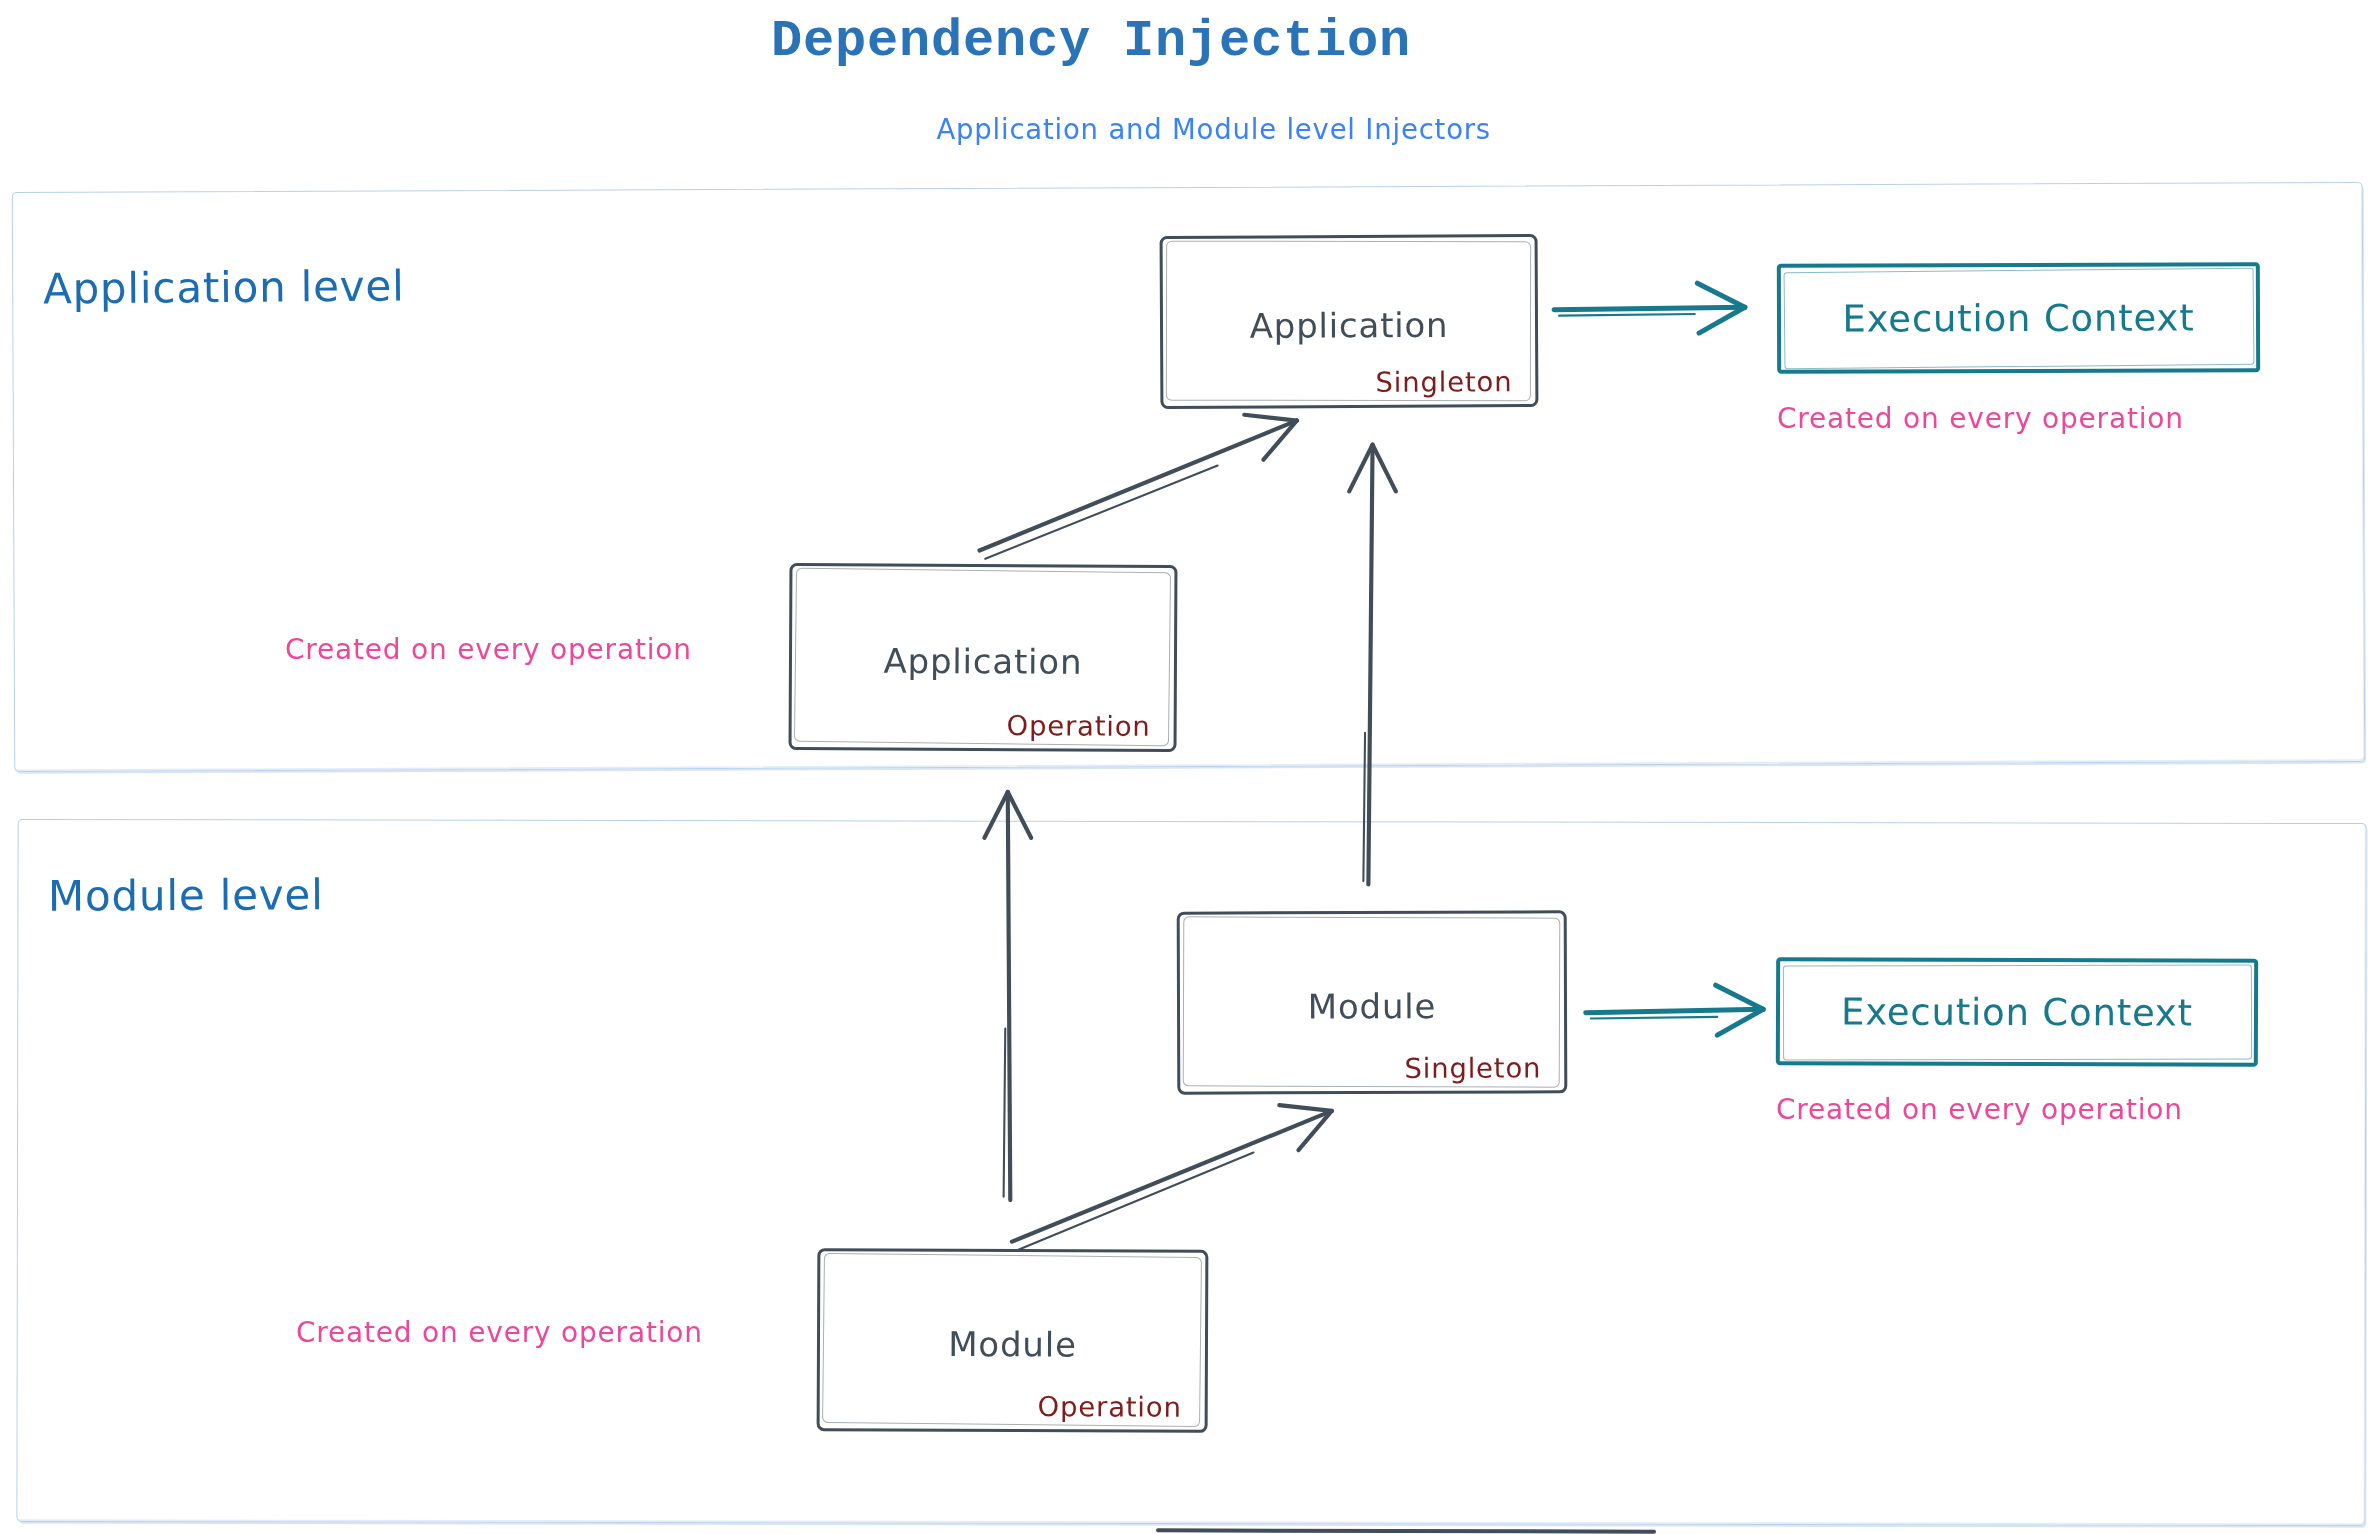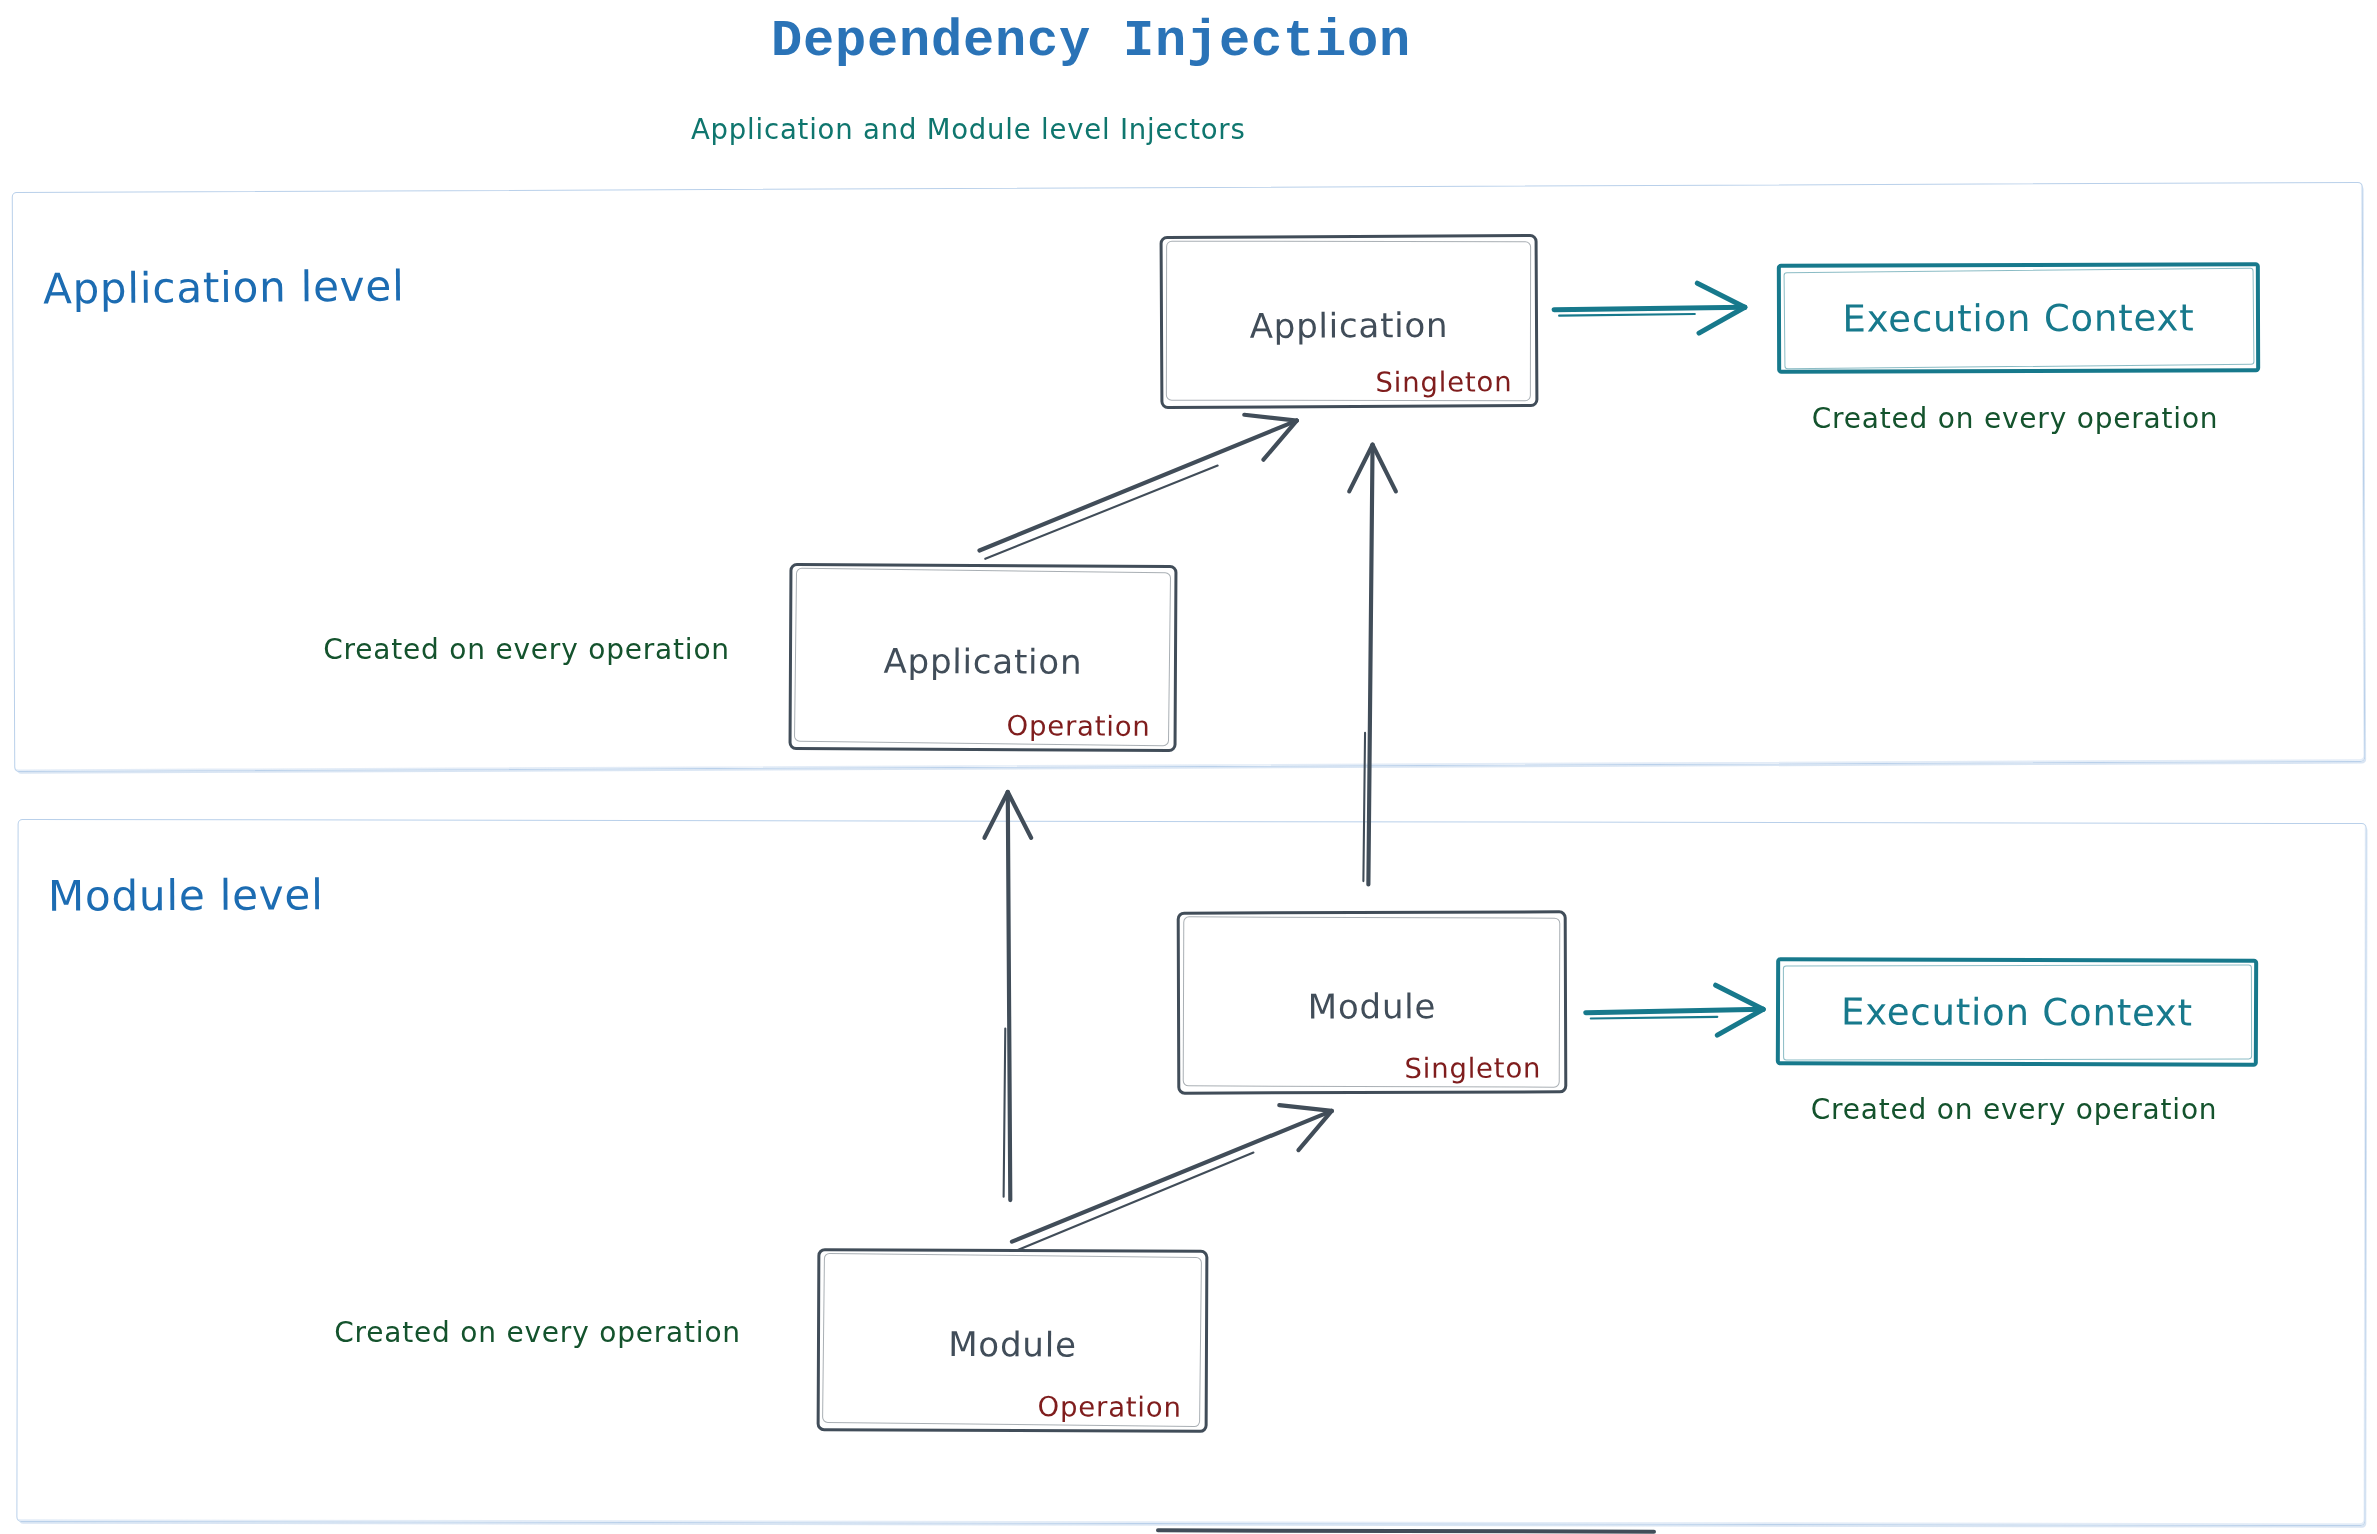--- a/index.html
+++ b/index.html
@@ -7,21 +7,21 @@
     position:relative;width:2377px;height:1534px;background:#ffffff;overflow:hidden;
     font-family:"DejaVu Sans","Liberation Sans",sans-serif;
   }
   .abs{position:absolute;}
   
   .doc-title{
     text-align:center;font-size:52px;font-weight:bold;color:#2a73b7;
     letter-spacing:0.8px;z-index:3;
   }
   .doc-subtitle{
-    text-align:left;font-size:27.5px;color:#0f766e;letter-spacing:0.8px;z-index:3;
+    text-align:right;font-size:27.5px;color:#3b82f6;letter-spacing:0.8px;z-index:3;
   }
   
   .region{
     border:1.7px solid #b9d0ea;border-radius:5px;background:transparent;z-index:1;
     box-shadow:1.7px 2.5px 0 -0.8px rgba(185,208,234,.55), inset -0.8px -1.7px 0 rgba(185,208,234,.4);
   }
   .region-label{
     font-size:42px;color:#1c6cb2;letter-spacing:0.8px;z-index:3;white-space:nowrap;
   }
   
@@ -46,21 +46,21 @@
     display:flex;align-items:center;justify-content:center;
     border:4.2px solid #17798c;border-radius:4.2px;background:#ffffff;
     font-size:37px;color:#17798c;letter-spacing:0.8px;z-index:3;white-space:nowrap;
   }
   .exec::before{
     content:"";position:absolute;inset:2.5px;border:1.7px solid currentColor;
     border-radius:3.3px;opacity:.5;transform:rotate(-.35deg);pointer-events:none;
   }
   
   .caption{
-    text-align:center;font-size:28px;color:#14532d;letter-spacing:0.8px;z-index:3;
+    font-size:28px;color:#ec4899;letter-spacing:0.8px;z-index:3;
     white-space:nowrap;
   }
   
   .arrows{position:absolute;left:0;top:0;z-index:2;pointer-events:none;}
   .stray-line{background:#414d59;border-radius:2.5px;z-index:3;}
 </style>
 </head>
 <body>
 
 <div class="canvas">

